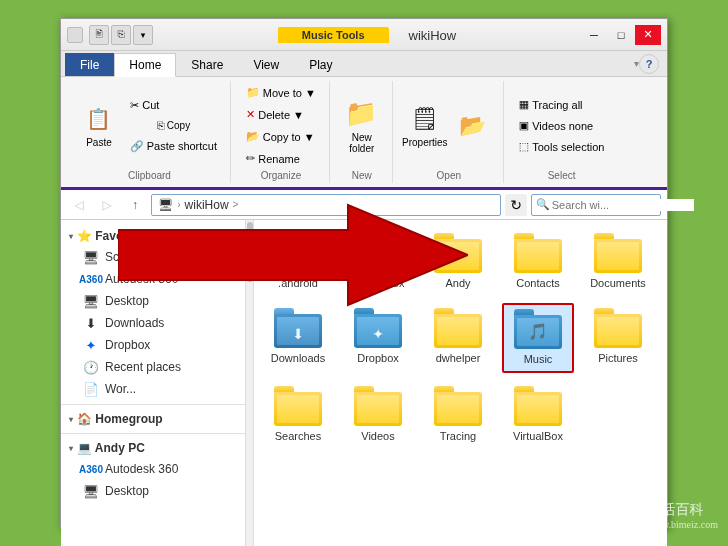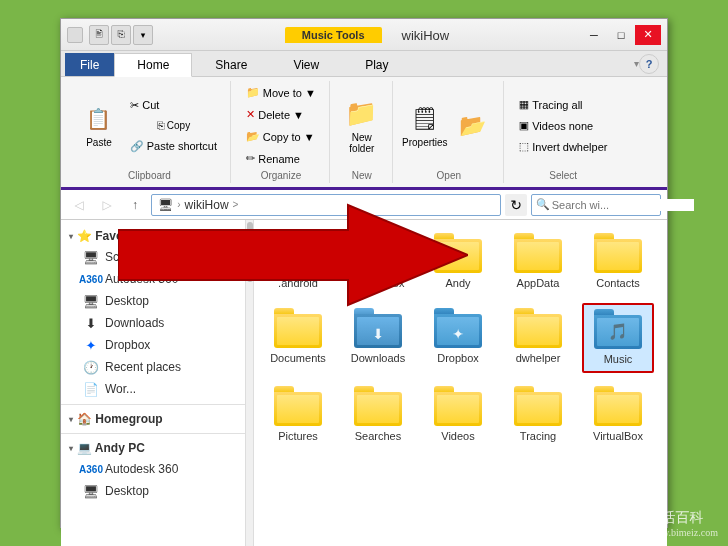--- a/index.html
+++ b/index.html
@@ -55,21 +55,21 @@
       background: #e0e0e0;
       border: 1px solid #bbb;
       border-radius: 2px;
       display: flex;
       align-items: center;
       justify-content: center;
       font-size: 9px;
     }
     .ribbon-tab-highlight {
       background: #ffcc00;
-      padding: 2px 17px;
+      padding: 2px 24px;
       font-size: 11px;
       font-weight: bold;
       color: #333;
       border-radius: 2px 2px 0 0;
     }
     .window-title {
       font-size: 13px;
       color: #333;
       font-weight: normal;
     }
@@ -95,21 +95,21 @@
       background: #f5f5f5;
       border-bottom: 3px solid #4c1d95;
     }
     .ribbon-tabs {
       display: flex;
       background: #e8e8e8;
       border-bottom: 1px solid #ccc;
       padding: 0 4px;
     }
     .ribbon-tab {
-      padding: 4px 22px;
+      padding: 4px 14px;
       font-size: 12px;
       cursor: pointer;
       border: 1px solid transparent;
       border-bottom: none;
       margin-top: 2px;
     }
     .ribbon-tab.active {
       background: #fff;
       border-color: #ccc;
       border-bottom: 1px solid #fff;
@@ -416,21 +416,21 @@
       top: 195px;
       width: 350px;
       height: 120px;
       pointer-events: none;
       z-index: 10;
     }
 
     
     .watermark {
       position: absolute;
-      bottom: 8px;
+      bottom: 16px;
       right: 10px;
       font-size: 14px;
       color: rgba(255,255,255,0.8);
       font-family: serif;
       z-index: 5;
     }
     .watermark-sub {
       font-size: 10px;
       color: rgba(255,255,255,0.7);
       text-align: left;
@@ -554,21 +554,21 @@
             <div class="ribbon-btn-small">
               <span>▦</span>
               <span>Tracing all</span>
             </div>
             <div class="ribbon-btn-small">
               <span>▣</span>
               <span>Videos none</span>
             </div>
             <div class="ribbon-btn-small">
               <span>⬚</span>
-              <span>Invert dwhelper</span>
+              <span>Tools selection</span>
             </div>
           </div>
         </div>
         <div class="ribbon-group-label">Select</div>
       </div>
 
     </div>
   </div>
 
   <div class="address-bar">
@@ -677,28 +677,20 @@
           <div class="folder-body-inner"></div>
         </div>
         <span class="file-label">Andy</span>
       </div>
       <div class="file-item">
         <div class="folder-icon">
           <div class="folder-tab"></div>
           <div class="folder-body"></div>
           <div class="folder-body-inner"></div>
         </div>
-        <span class="file-label">AppData</span>
-      </div>
-      <div class="file-item">
-        <div class="folder-icon">
-          <div class="folder-tab"></div>
-          <div class="folder-body"></div>
-          <div class="folder-body-inner"></div>
-        </div>
         <span class="file-label">Contacts</span>
       </div>
 
       <div class="file-item">
         <div class="folder-icon">
           <div class="folder-tab"></div>
           <div class="folder-body"></div>
           <div class="folder-body-inner"></div>
         </div>
         <span class="file-label">Documents</span>

